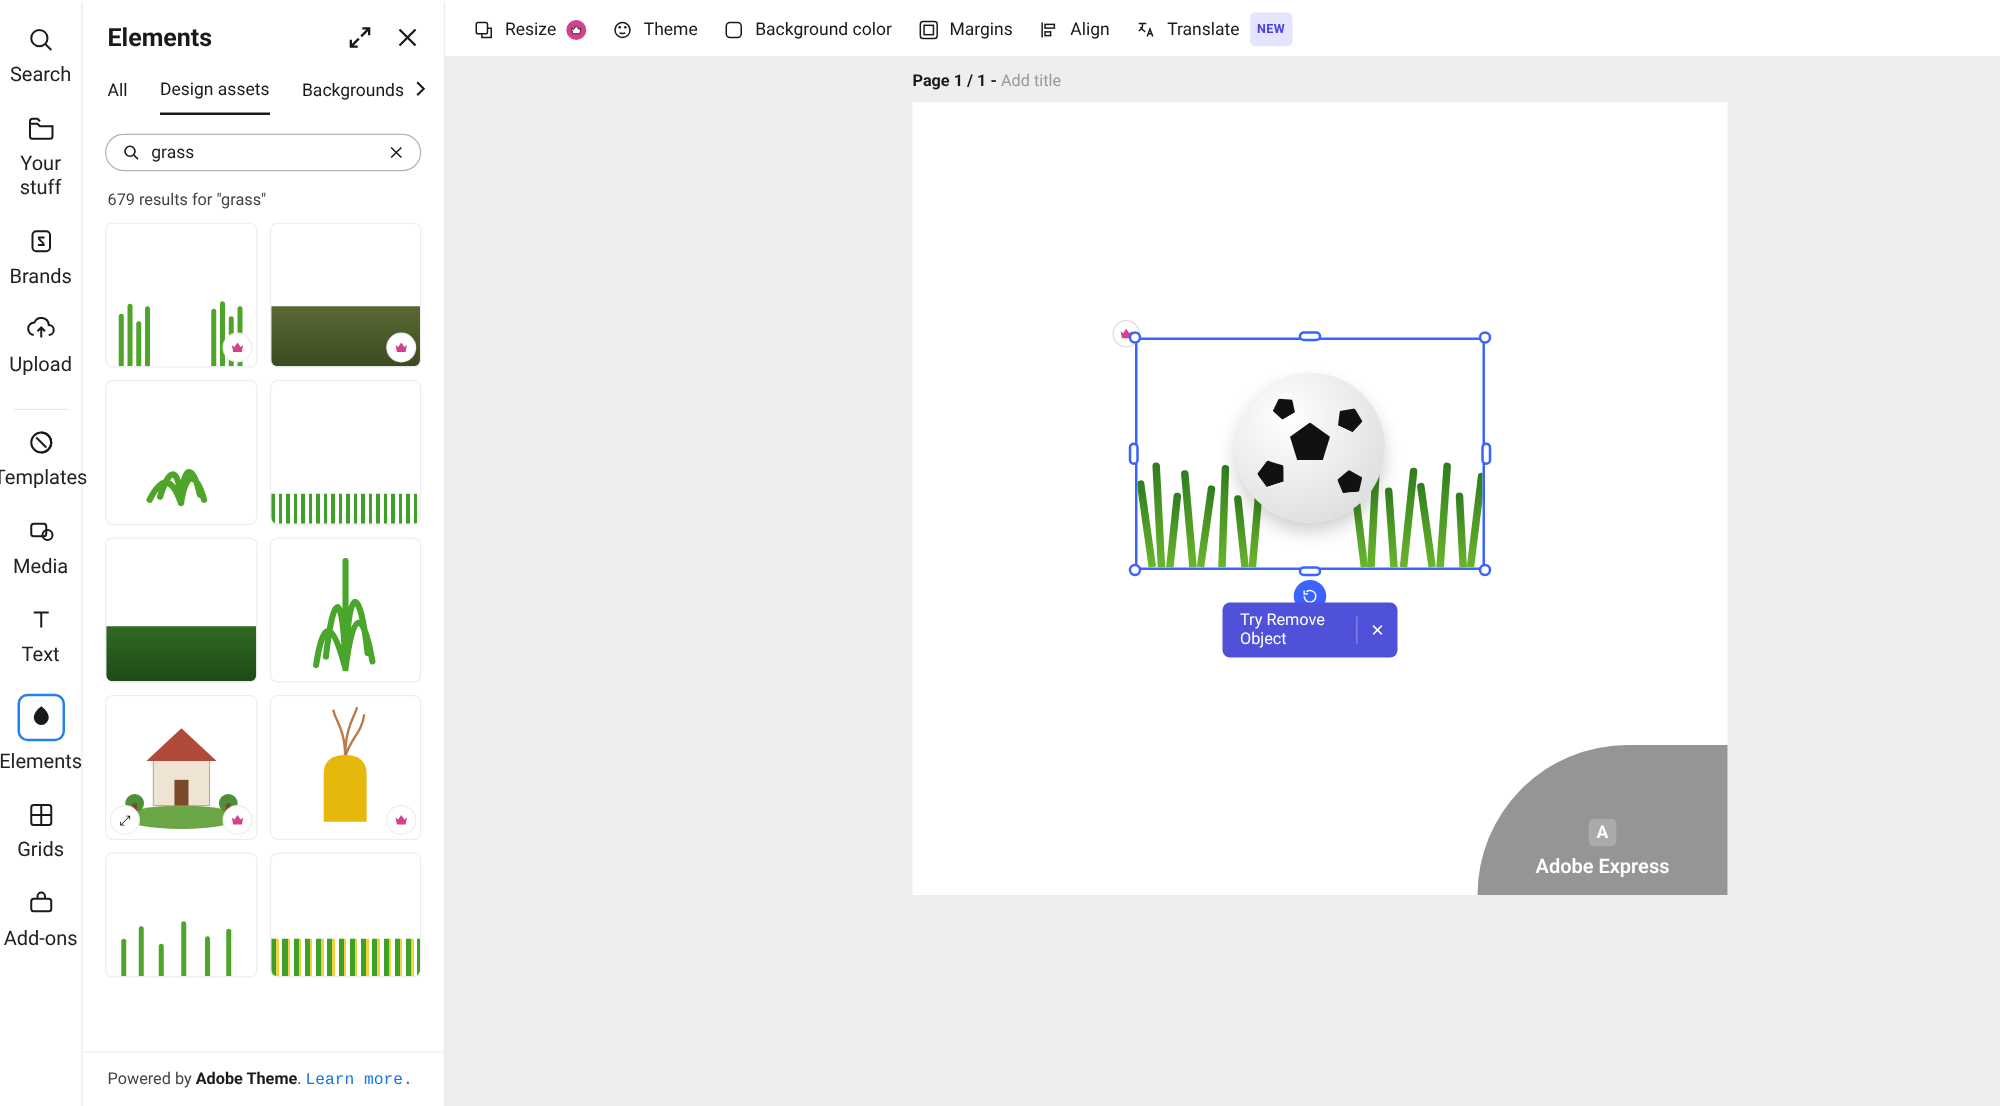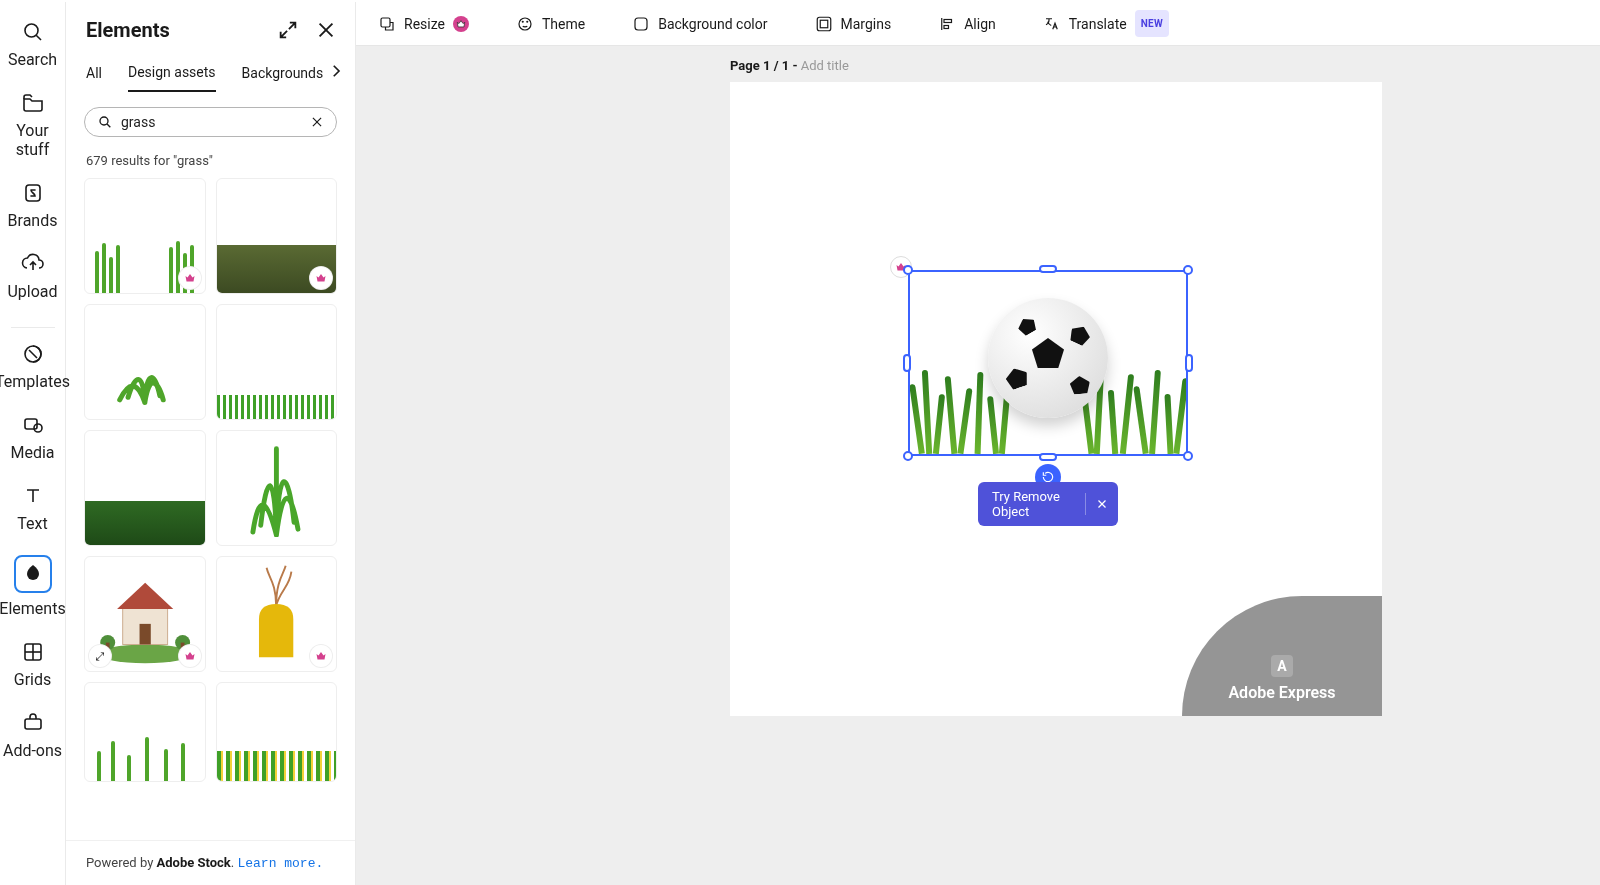--- a/index.html
+++ b/index.html
@@ -39,21 +39,21 @@
 .thumb { background:#fff; border:1px solid #eee; border-radius:6px; height:116px; position:relative; overflow:hidden; cursor:pointer; display:flex; align-items:flex-end; justify-content:center; }
 .thumb .badge { position:absolute; right:4px; bottom:4px; width:22px; height:22px; border-radius:50%; background:#fff; display:flex; align-items:center; justify-content:center; box-shadow:0 0 0 1px #eee; }
 .thumb .badge svg { width:12px; height:12px; fill:#d4418e; }
 .thumb .badge2 { position:absolute; left:4px; bottom:4px; width:22px; height:22px; border-radius:50%; background:#fff; display:flex; align-items:center; justify-content:center; box-shadow:0 0 0 1px #eee; font-size:11px; }
 
 .panel-footer { padding:14px 20px; font-size:13px; color:#444; border-top:1px solid #f0f0f0; }
 .panel-footer b { color:#1a1a1a; }
 .panel-footer a { color:#1473e6; text-decoration:none;font-family:Liberation Mono, monospace; }
 
 
-.toolbar { position:absolute; left:356px; right:0; top:2px; height:44px; border-bottom:1px solid #e6e6e6; display:flex; align-items:center; padding:0 22px; gap:47px; }
+.toolbar { position:absolute; left:356px; right:0; top:2px; height:44px; border-bottom:1px solid #e6e6e6; display:flex; align-items:center; padding:0 22px; gap:20px; }
 .tbtn { display:flex; align-items:center; gap:8px; font-size:14px; color:#1a1a1a; cursor:pointer; }
 .tbtn svg { width:18px; height:18px; stroke:#1a1a1a; fill:none; stroke-width:1.6; }
 .crown-small { width:16px; height:16px; border-radius:50%; background:#d4418e; display:flex; align-items:center; justify-content:center; }
 .crown-small svg{ width:10px;height:10px;fill:#fff;}
 .newpill { background:#e5e4ff; color:#4a3fe0; font-size:10px; font-weight:700; padding:8px 6px; border-radius:4px; letter-spacing:.3px; }
 
 
 .canvas-zone { position:absolute; left:356px; top:46px; right:0; bottom:0; background:#eeeeee; }
 .page-label { position:absolute; left:374px; top:12px; font-size:13px; color:#1a1a1a; }
 .page-label .muted { color:#999; }
@@ -323,21 +323,21 @@
           <span class="g-blade" style="left:66%;height:32px"></span>
           <span class="g-blade" style="left:80%;height:38px"></span>
         </div>
     </div>
     <div class="thumb" style="height:100px">
       <div class="tuft-row" style="height:30px;background:repeating-linear-gradient(90deg,#3fa028 0 4px,#f2d23a 4px 6px,transparent 6px 9px)"></div>
     </div>
   </div>
 
   <div class="panel-footer">
-    <span>Powered by </span><b>Adobe Stock</b><span>. </span><a href="#">Learn more.</a>
+    <span>Powered by </span><b>Adobe Theme</b><span>. </span><a href="#">Learn more.</a>
   </div>
 </div>
 
 <div class="toolbar">
   <div class="tbtn">
     <svg viewBox="0 0 24 24">
         <rect x="4" y="4" width="12" height="12" rx="2"></rect>
         <path d="M16 10h4v10H10v-4"></path>
       </svg>
     <span>Resize</span>

